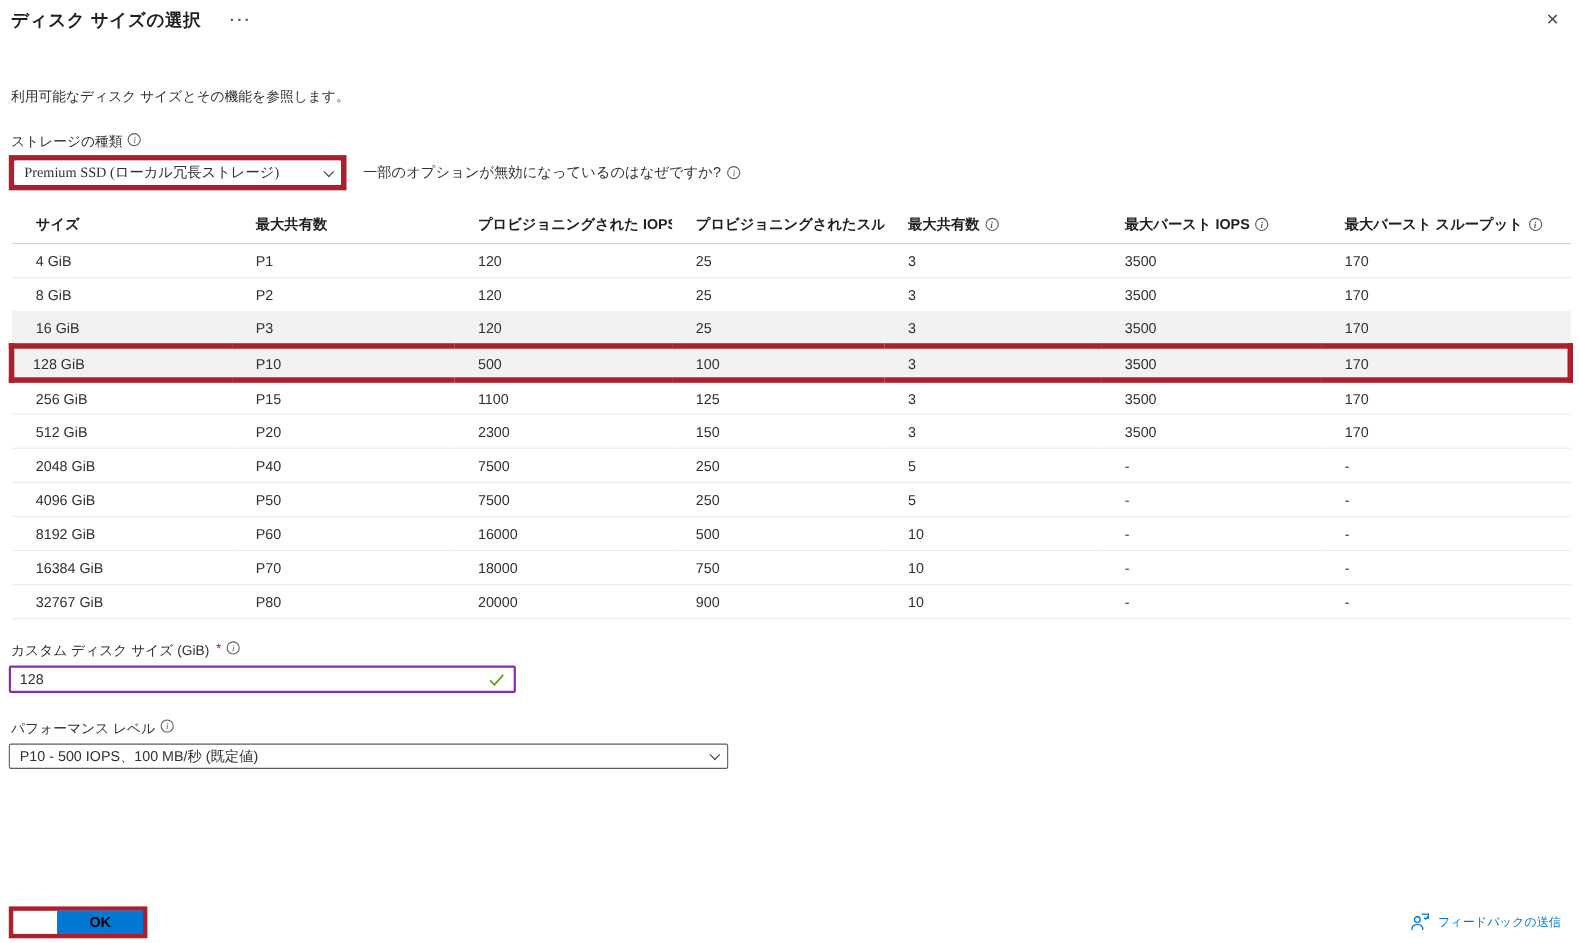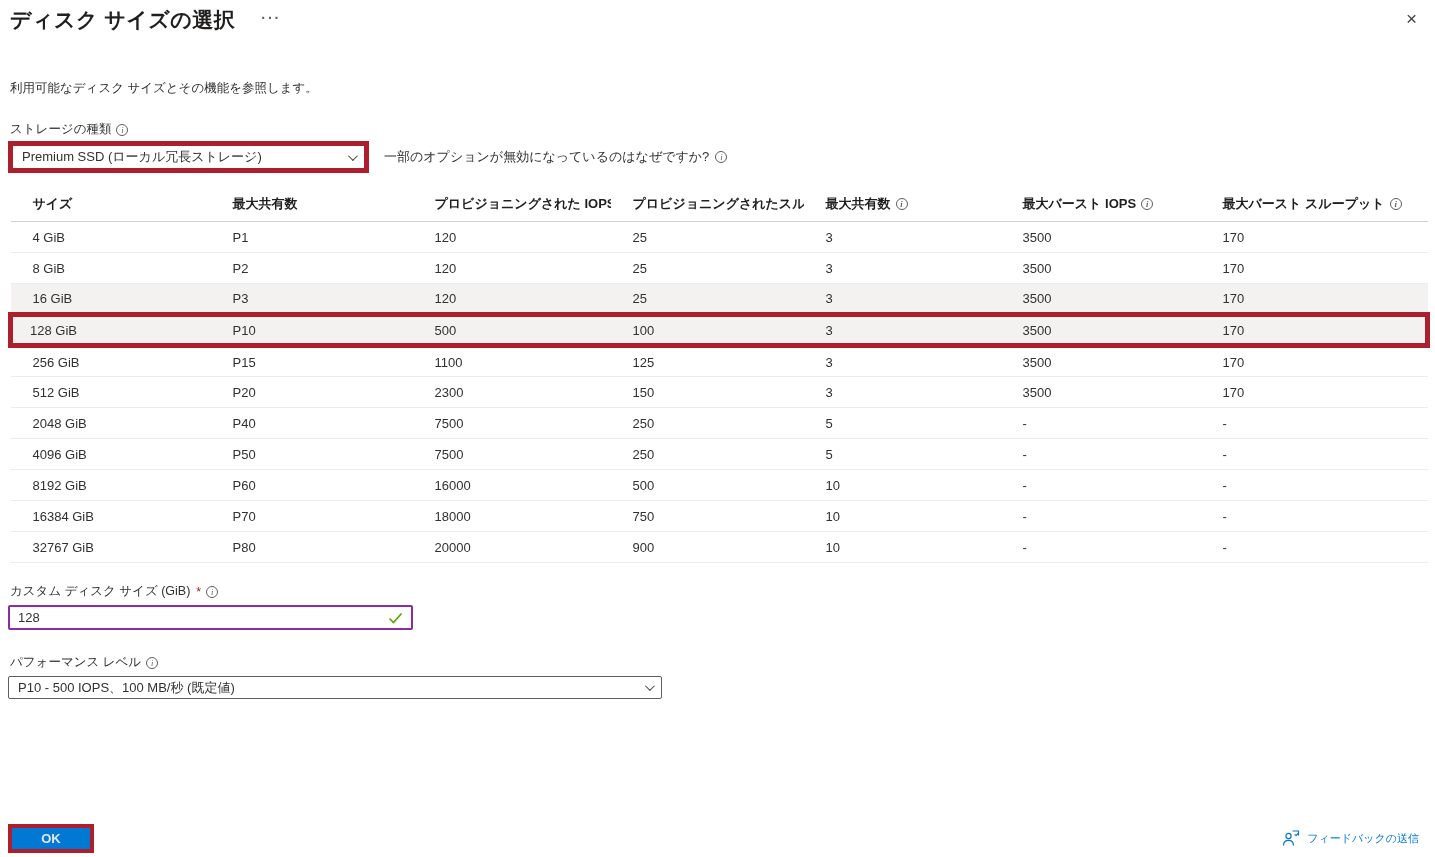--- a/index.html
+++ b/index.html
@@ -17,41 +17,41 @@
   html,body{margin:0;padding:0;}
   body{
     width:1435px;height:857px;position:relative;background:#fff;overflow:hidden;
     font-family:"Liberation Sans","DejaVu Sans",sans-serif;
     color:var(--text-body);font-size:13px;
   }
   .page{position:relative;width:100%;height:100%;}
 
   
   .dlg-header{display:flex;align-items:flex-start;padding:6px 12px 0 10px;}
-  .dlg-title{font-size:21px;font-weight:bold;color:var(--text-dark);margin:0;line-height:28px;letter-spacing:0.5px;}
+  .dlg-title{font-size:16px;font-weight:bold;color:var(--text-dark);margin:0;line-height:28px;letter-spacing:0.5px;}
   .dlg-ellipsis{color:var(--text-muted);font-size:14px;font-weight:bold;margin-left:26px;margin-top:4px;letter-spacing:2px;cursor:pointer;}
   .dlg-close{margin-left:auto;color:#484644;font-size:19px;line-height:22px;cursor:pointer;padding:2px 6px;font-weight:normal;}
 
   .dlg-desc{margin:46px 0 0 10px;font-size:12.5px;color:var(--text-body);}
 
   
-  .field-label{margin:24px 0 0 10px;font-size:12.5px;color:var(--text-body);display:flex;align-items:center;gap:5px;}
+  .field-label{margin:24px 0 0 10px;font-size:12.5px;color:var(--text-body);display:flex;gap:5px;}
   .info-icon{
     width:12px;height:12px;border:1px solid var(--text-muted);border-radius:50%;
     display:inline-flex;align-items:center;justify-content:center;
     font-size:8.5px;color:var(--text-muted);font-family:"Liberation Serif","DejaVu Serif",serif;
     font-style:italic;flex:0 0 auto;cursor:pointer;
   }
   .storage-row{display:flex;align-items:center;margin:3px 0 0 8px;}
   .annotation-box{border:5px solid var(--annotation-red);}
   .select-box{
     background:#fff;border:1px solid #605e5c;height:24px;display:flex;align-items:center;
     padding:0 9px;font-size:13px;color:var(--text-body);cursor:pointer;border-radius:2px;
   }
-  .storage-select{width:351px;border:none;height:22px;}
+  .storage-select{width:297px;border:none;height:22px;font-family:Liberation Serif, serif;}
   .chevron{
     width:7px;height:7px;border-right:1.4px solid #484644;border-bottom:1.4px solid #484644;
     transform:rotate(45deg) translateY(-2px);margin-left:auto;flex:0 0 auto;
   }
   .storage-help{display:flex;align-items:center;gap:6px;margin-left:15px;font-size:13px;color:var(--text-body);}
 
   
   .size-table{border-collapse:collapse;margin:16px 0 0 8px;width:1417px;table-layout:fixed;font-size:13px;}
   .size-table col:nth-child(1){width:200px;}
   .size-table col:nth-child(2){width:202px;}
@@ -75,42 +75,42 @@
     border-top:5px solid var(--annotation-red);
     border-bottom:5px solid var(--annotation-red);
   }
   tr.selected td:first-child{border-left:5px solid var(--annotation-red);padding-left:17px;}
   tr.selected td:last-child{border-right:5px solid var(--annotation-red);}
 
   
   .custom-label{margin-top:20px;}
   .required-star{color:#a4262c;margin-left:1px;}
   .custom-input-wrap{
-    margin:5px 0 0 8px;width:405px;height:25px;border:2px solid var(--input-purple);border-radius:2px;
+    margin:5px 0 0 8px;width:461px;height:25px;border:2px solid var(--input-purple);border-radius:2px;
     display:flex;align-items:center;padding:0 8px;background:#fff;
   }
   .custom-input-wrap input{
     border:none;outline:none;flex:1;font-size:13px;color:var(--text-body);
     font-family:inherit;padding:0;background:transparent;
   }
   .check-icon{flex:0 0 auto;}
 
   
   .perf-select{margin:5px 0 0 8px;width:654px;height:23px;}
 
   
   .dlg-footer{
     position:absolute;left:8px;right:16px;top:822px;height:32px;
     display:flex;align-items:center;justify-content:space-between;
   }
   .ok-annotation{border:4px solid var(--annotation-red);}
   .ok-button{
-    width:78px;height:21px;background:var(--primary-blue);color:#e5e5e5;border:1px solid var(--primary-blue);
+    width:78px;height:21px;background:var(--primary-blue);color:#000000;border:1px solid var(--primary-blue);
     font-size:13px;font-weight:bold;display:flex;align-items:center;justify-content:center;
-    cursor:pointer;font-family:inherit;
+    cursor:pointer;font-family:inherit;margin-left:40px;
   }
   .feedback-link{
     display:flex;align-items:center;gap:7px;color:var(--primary-blue);font-size:11px;cursor:pointer;
     text-decoration:none;
   }
   .feedback-link svg{flex:0 0 auto;}
 </style>
 </head>
 <body>
 

